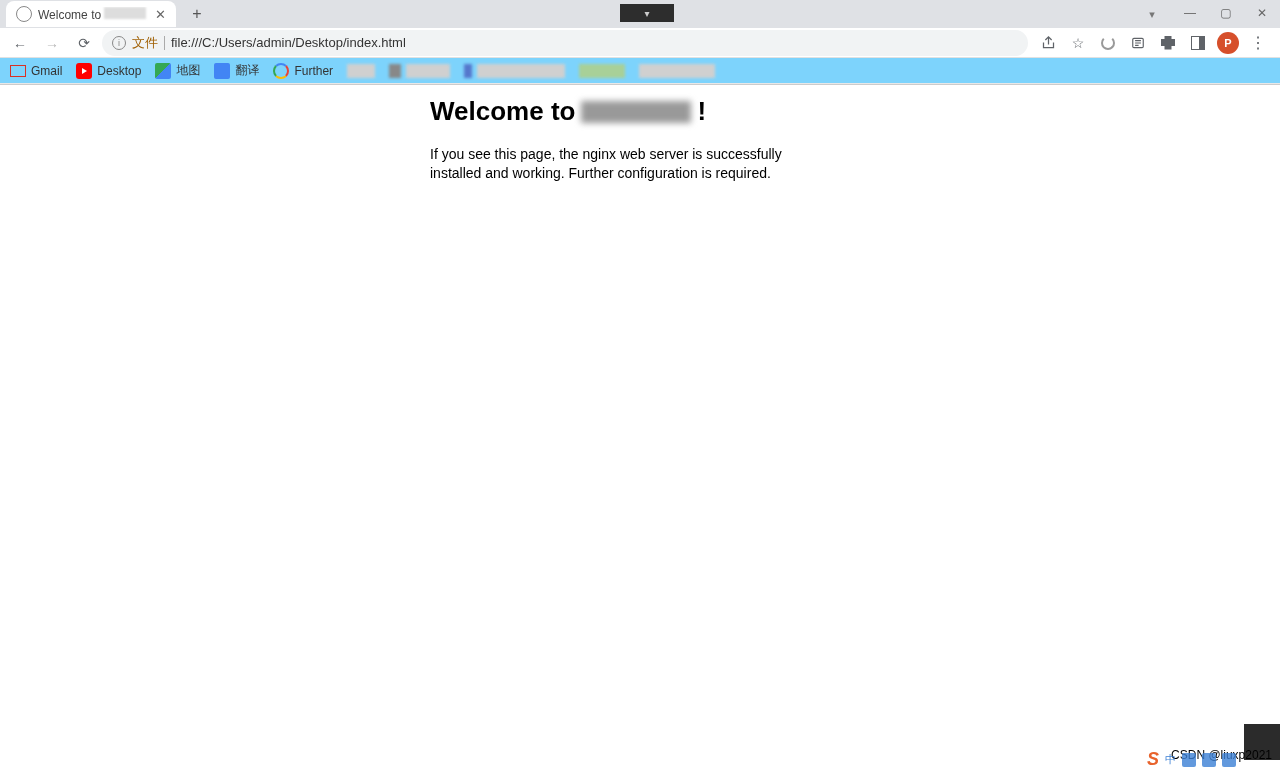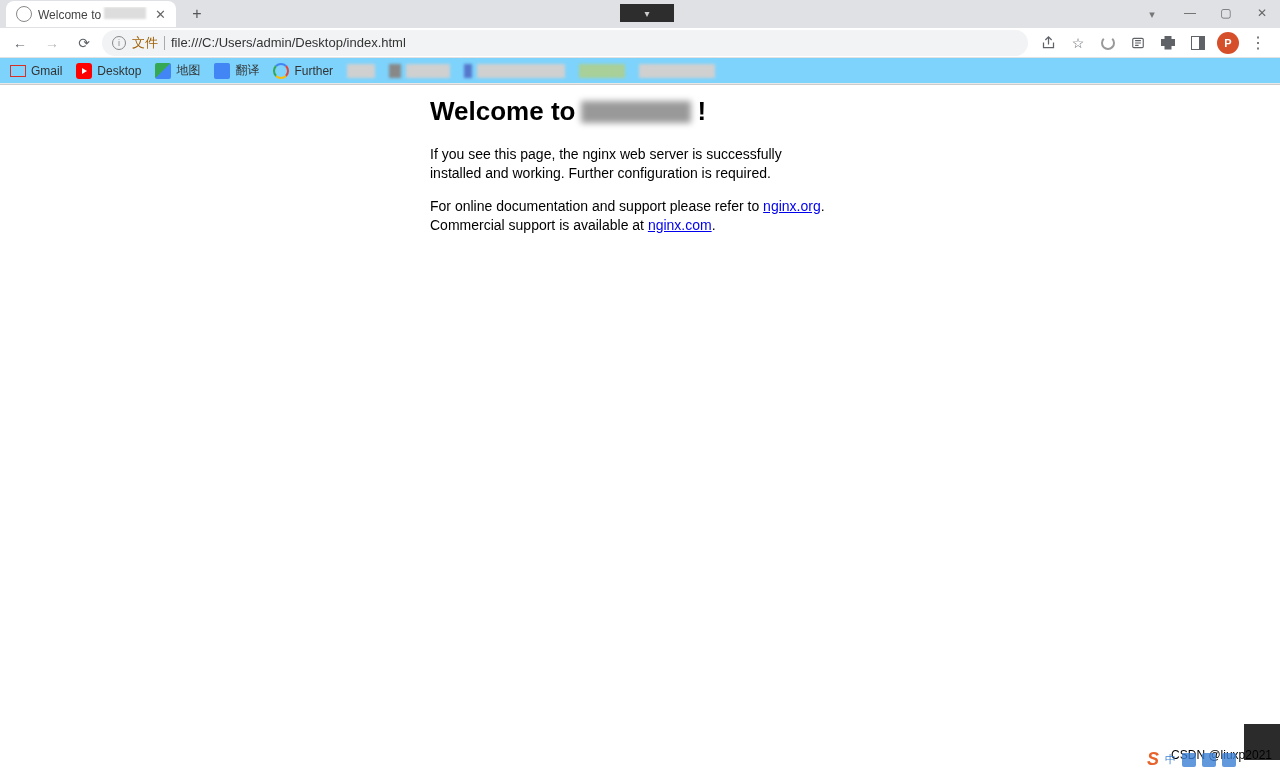--- a/index.html
+++ b/index.html
@@ -327,24 +327,20 @@
   </div>
 </div>
 
 <div class="page-content">
   <h1>
     <span>Welcome to</span>
     <span class="redacted-h1"></span>
       <span>!</span>
   </h1>
   <p>If you see this page, the nginx web server is successfully installed and working. Further configuration is required.</p>
-  <p>
-    <span>For online documentation and support please refer to </span><a href="#">nginx.org</a><span>.</span><br>
-    <span>Commercial support is available at </span><a href="#">nginx.com</a><span>.</span>
-  </p>
 </div>
 
 <div class="corner-dark"></div>
 <div class="watermark">CSDN @liuxp2021</div>
 <div class="tray">
   <span class="sogou">S</span>
   <span>中</span>
   <span class="tico"></span>
   <span class="tico"></span>
   <span class="tico"></span>

